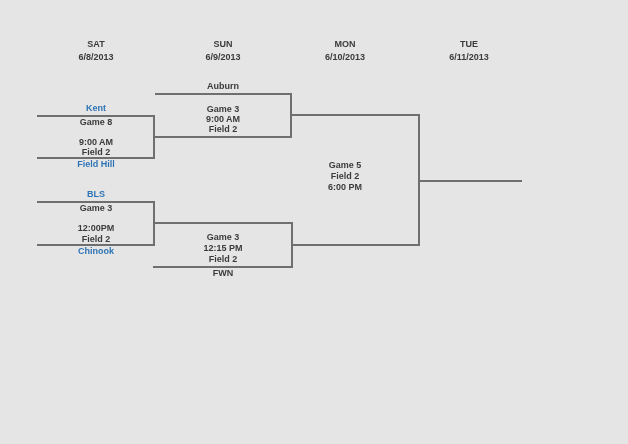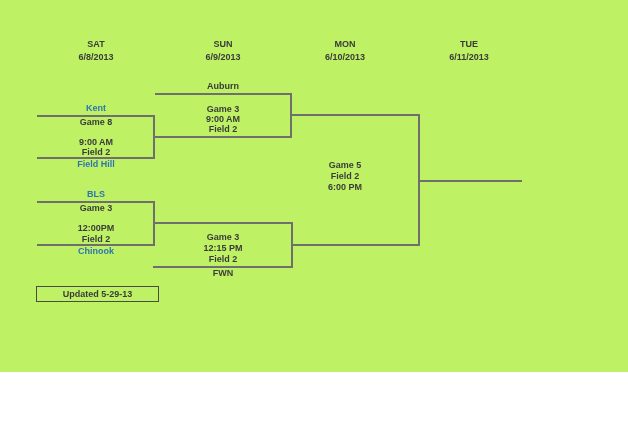--- a/index.html
+++ b/index.html
@@ -1,17 +1,17 @@
 <!DOCTYPE html>
 <html><head>
 <meta charset="utf-8">
 <style>
   html,body{margin:0;padding:0;background:#fff;}
   .canvas{
-    position:relative;width:628px;height:372px;background:#bef264;overflow:hidden;
+    position:relative;width:628px;height:444px;background:#e5e5e5;overflow:hidden;
     font-family:"Liberation Sans", sans-serif;
   }
   .t{
     position:absolute;transform:translateX(-50%);white-space:nowrap;text-align:center;
     font-size:9px;line-height:10px;font-weight:bold;color:#3b3b3b;letter-spacing:0;
   }
   .team{color:#2e74b5;}
   .hline,.vline{position:absolute;background:#6f6f6f;}
   .hline{height:2px;}
   .vline{width:2px;}
@@ -78,17 +78,14 @@
 
   <div class="t" style="left:223px;top:232px">Game 3</div>
   <div class="t" style="left:223px;top:243px">12:15 PM</div>
   <div class="t" style="left:223px;top:254px">Field 2</div>
   <div class="t" style="left:223px;top:268px">FWN</div>
 
   <div class="t" style="left:345px;top:160px">Game 5</div>
   <div class="t" style="left:345px;top:171px">Field 2</div>
   <div class="t" style="left:345px;top:182px">6:00 PM</div>
 
-  <div class="updated-box">
-    <span class="lbl">Updated 5-29-13</span>
-  </div>
 
 </div>
 
 </body></html>

